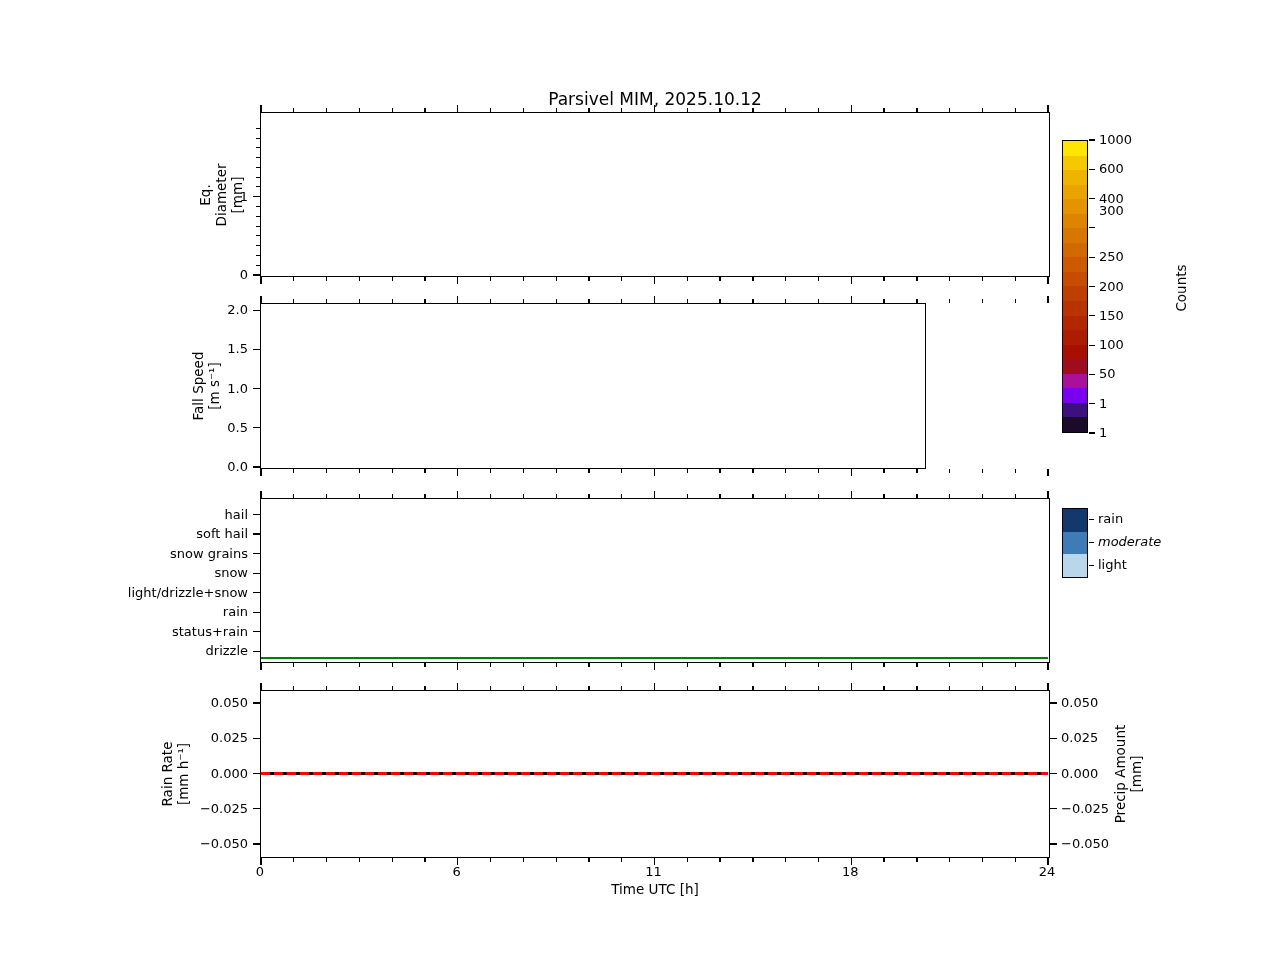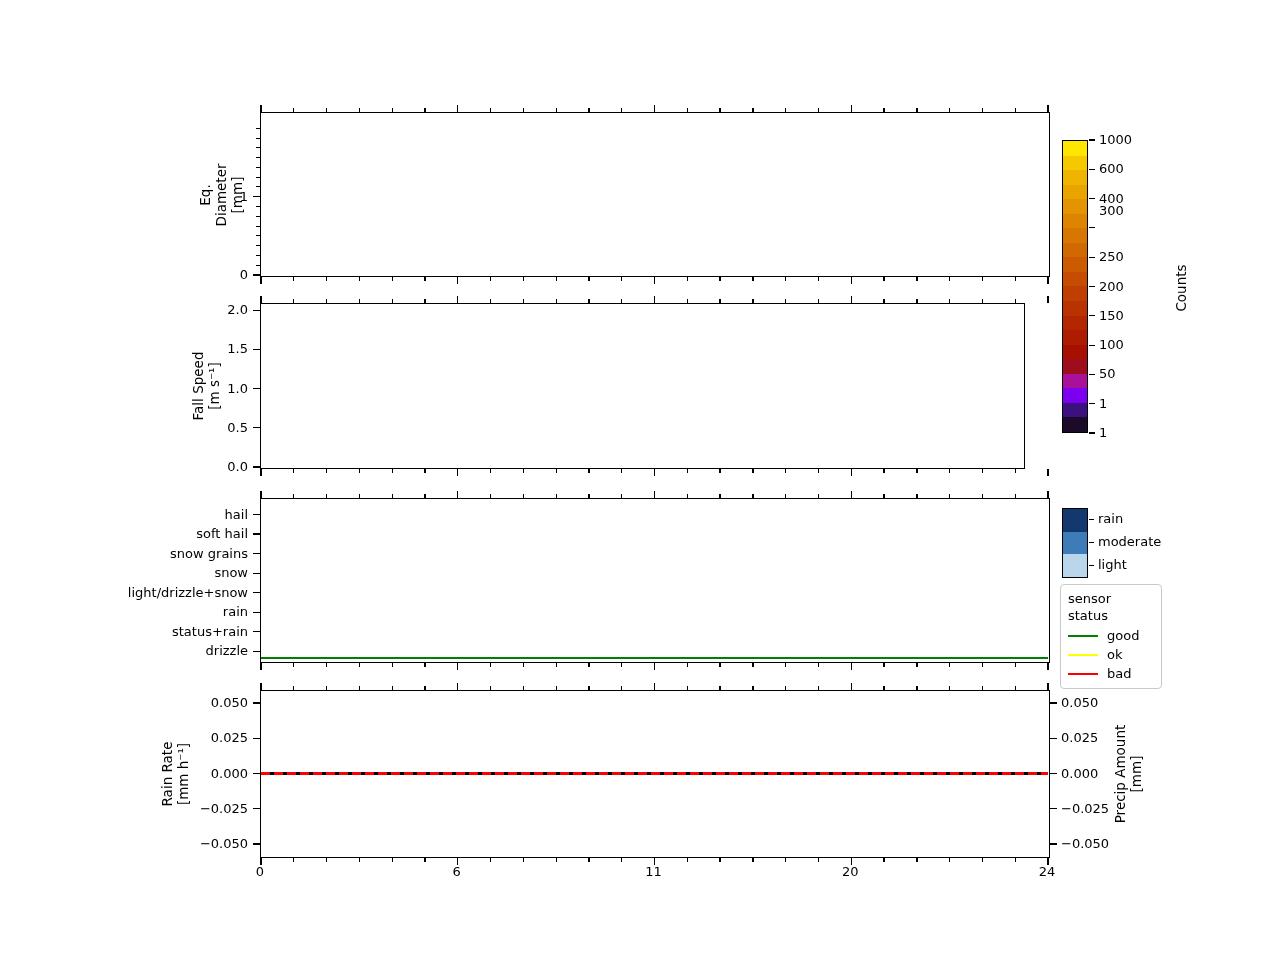--- a/index.html
+++ b/index.html
@@ -61,21 +61,23 @@
   .legend-label{font-size:13px;line-height:14px;}
   .dashed-red{
     background:repeating-linear-gradient(90deg,#ff0000 0 9px,#000000 9px 13px);
   }
 </style>
 </head>
 <body>
 
 <div class="figure" id="figure">
 
-
+  <div class="title">Parsivel MIM, 2025.10.12</div>
+
+  <div class="xlabel">Time UTC [h]</div>
 
   <div class="colorbar" id="colorbar">
       <div class="cb-seg" style="background: rgb(255, 230, 0);"></div>
       <div class="cb-seg" style="background: rgb(245, 200, 0);"></div>
       <div class="cb-seg" style="background: rgb(239, 180, 0);"></div>
       <div class="cb-seg" style="background: rgb(233, 164, 0);"></div>
       <div class="cb-seg" style="background: rgb(227, 148, 0);"></div>
       <div class="cb-seg" style="background: rgb(221, 133, 0);"></div>
       <div class="cb-seg" style="background: rgb(215, 118, 0);"></div>
       <div class="cb-seg" style="background: rgb(209, 104, 0);"></div>
@@ -98,38 +100,23 @@
 
   <div class="intensity-bar">
     <div class="int-seg" style="background-color: rgb(18, 56, 110);"></div>
     <div class="int-seg" style="background-color: rgb(61, 124, 183);"></div>
     <div class="int-seg" style="background-color: rgb(186, 214, 235);"></div>
   </div>
   <div class="tick" style="left:1089px;top:519px;width:5px;height:1.2px;"></div>
   <div class="tick" style="left:1089px;top:542px;width:5px;height:1.2px;"></div>
   <div class="tick" style="left:1089px;top:565px;width:5px;height:1.2px;"></div>
   <div class="rtick-label" style="left:1098px;top:511px;">rain</div>
-  <div class="rtick-label" style="left:1098px;top:534px;">moderate</div>
+  <div class="rtick-label" style="left:1098px;top:534px;font-style:italic;">moderate</div>
   <div class="rtick-label" style="left:1098px;top:557px;">light</div>
 
-  <div class="legend-box">
-    <div class="legend-title">sensor status</div>
-    <div class="legend-row">
-      <div class="legend-swatch" style="background-color: rgb(0, 128, 0);"></div>
-      <div class="legend-label">good</div>
-    </div>
-    <div class="legend-row">
-      <div class="legend-swatch" style="background-color: rgb(255, 255, 0);"></div>
-      <div class="legend-label">ok</div>
-    </div>
-    <div class="legend-row">
-      <div class="legend-swatch" style="background-color: rgb(255, 0, 0);"></div>
-      <div class="legend-label">bad</div>
-    </div>
-  </div>
 
 <div class="panel" style="left: 260px; top: 112px; width: 790px; height: 165px; position: absolute;">
       <div class="tick" style="left: -0.6px; top: -8.5px; width: 1.3px; height: 7px;"></div>
       <div class="tick" style="left: -0.6px; top: 163.5px; width: 1.3px; height: 7px;"></div>
       <div class="tick" style="left: 32.1917px; top: -5.5px; width: 1.3px; height: 4px;"></div>
       <div class="tick" style="left: 32.1917px; top: 163.5px; width: 1.3px; height: 4px;"></div>
       <div class="tick" style="left: 64.9833px; top: -5.5px; width: 1.3px; height: 4px;"></div>
       <div class="tick" style="left: 64.9833px; top: 163.5px; width: 1.3px; height: 4px;"></div>
       <div class="tick" style="left: 97.775px; top: -5.5px; width: 1.3px; height: 4px;"></div>
       <div class="tick" style="left: 97.775px; top: 163.5px; width: 1.3px; height: 4px;"></div>
@@ -194,21 +181,21 @@
       <div class="tick" style="left: -5.5px; top: 24.5435px; width: 4px; height: 1px;"></div>
       <div class="tick" style="left: -5.5px; top: 14.7609px; width: 4px; height: 1px;"></div>
     </div>
     <div class="ylabel-wrap" style="left: 146px; top: 119.5px;">
       <div class="ylabel-inner">
         <div>Eq.</div>
         <div>Diameter</div>
         <div>[mm]</div>
       </div>
     </div>
-    <div class="panel" style="left: 260px; top: 303px; width: 765px; height: 166px; position: absolute;">
+    <div class="panel" style="left: 260px; top: 303px; width: 666px; height: 166px; position: absolute;">
       <div class="tick" style="left: -0.6px; top: -8.5px; width: 1.3px; height: 7px;"></div>
       <div class="tick" style="left: -0.6px; top: 164.5px; width: 1.3px; height: 7px;"></div>
       <div class="tick" style="left: 32.1917px; top: -5.5px; width: 1.3px; height: 4px;"></div>
       <div class="tick" style="left: 32.1917px; top: 164.5px; width: 1.3px; height: 4px;"></div>
       <div class="tick" style="left: 64.9833px; top: -5.5px; width: 1.3px; height: 4px;"></div>
       <div class="tick" style="left: 64.9833px; top: 164.5px; width: 1.3px; height: 4px;"></div>
       <div class="tick" style="left: 97.775px; top: -5.5px; width: 1.3px; height: 4px;"></div>
       <div class="tick" style="left: 97.775px; top: 164.5px; width: 1.3px; height: 4px;"></div>
       <div class="tick" style="left: 130.567px; top: -5.5px; width: 1.3px; height: 4px;"></div>
       <div class="tick" style="left: 130.567px; top: 164.5px; width: 1.3px; height: 4px;"></div>
@@ -419,21 +406,21 @@
     </div>
     <div class="ylabel-wrap" style="left: 1053px; top: 699px;">
       <div class="ylabel-inner">
         <div>Precip Amount</div>
         <div>[mm]</div>
       </div>
     </div>
     <div class="xtick-label" style="left: 236px; top: 864px;">0</div>
     <div class="xtick-label" style="left: 432.75px; top: 864px;">6</div>
     <div class="xtick-label" style="left: 629.5px; top: 864px;">11</div>
-    <div class="xtick-label" style="left: 826.25px; top: 864px;">20</div>
+    <div class="xtick-label" style="left: 826.25px; top: 864px;">18</div>
     <div class="xtick-label" style="left: 1023px; top: 864px;">24</div>
     <div class="tick" style="left: 1089px; top: 139.4px; width: 6px; height: 1.2px;"></div>
     <div class="rtick-label" style="left: 1099px; top: 132px;">1000</div>
     <div class="tick" style="left: 1089px; top: 168.7px; width: 6px; height: 1.2px;"></div>
     <div class="rtick-label" style="left: 1099px; top: 161.3px;">600</div>
     <div class="tick" style="left: 1089px; top: 198px; width: 6px; height: 1.2px;"></div>
     <div class="rtick-label" style="left: 1099px; top: 190.6px;">400</div>
     <div class="tick" style="left: 1089px; top: 227.3px; width: 6px; height: 1.2px;"></div>
     <div class="rtick-label" style="left: 1099px; top: 203px;">300</div>
     <div class="tick" style="left: 1089px; top: 256.6px; width: 6px; height: 1.2px;"></div>

